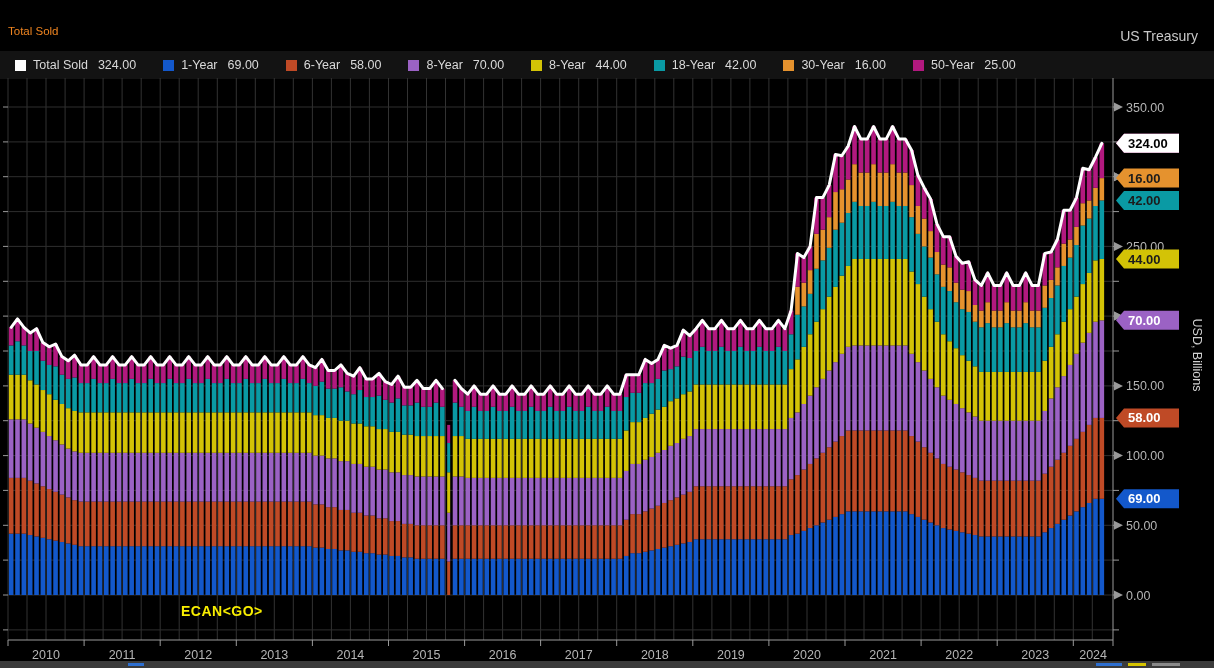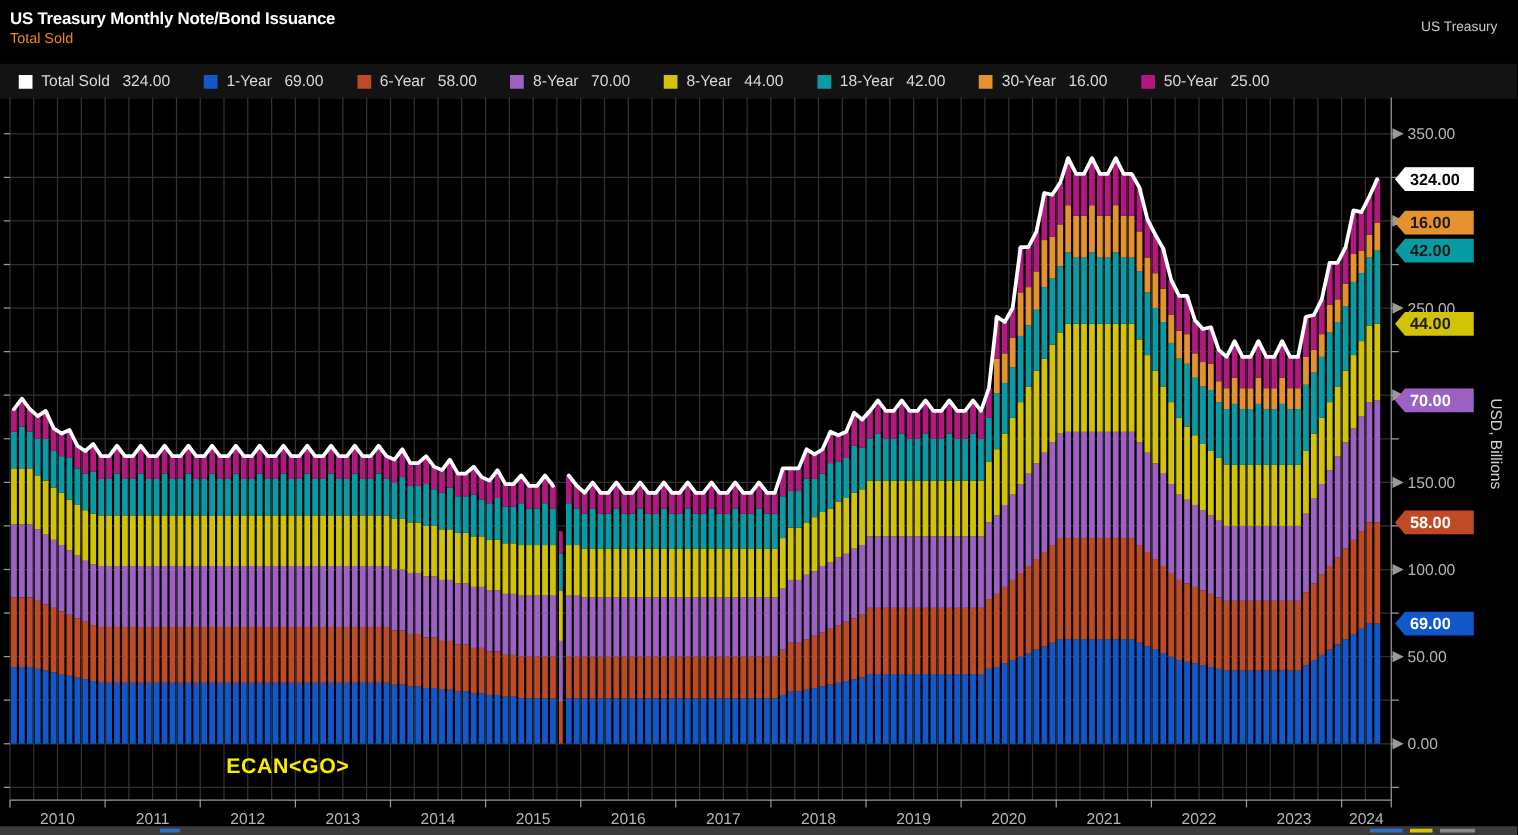--- a/index.html
+++ b/index.html
@@ -1,35 +1,34 @@
 <!DOCTYPE html>
 <html><head>
 <meta charset="utf-8">
 <style>
   html,body{margin:0;padding:0;background:#000;}
   .screen{position:relative;width:1214px;height:668px;background:#000;overflow:hidden;
           font-family:"Liberation Sans",sans-serif;}
   .hdr-title{position:absolute;left:8px;top:7px;font-size:13.5px;font-weight:bold;color:#ffffff;letter-spacing:-.2px;}
   .hdr-sub{position:absolute;left:8px;top:25px;font-size:11.5px;color:#ee8420;}
-  .hdr-src{position:absolute;right:16px;top:16px;font-size:11px;color:#c9c9c9;}
+  .hdr-src{position:absolute;right:16px;top:28px;font-size:14px;color:#c9c9c9;}
   .legend{position:absolute;left:0;top:51px;width:1214px;height:28px;background:#131313;
           display:flex;align-items:center;padding-left:15px;box-sizing:border-box;gap:27px;}
   .legend-item{display:flex;align-items:center;gap:7px;font-size:12.5px;color:#d9d9d9;white-space:nowrap;cursor:default;}
   .legend-item .sw{width:11px;height:11px;display:inline-block;}
   .legend-item .val{margin-left:3px;color:#d9d9d9;}
   svg.chart{position:absolute;left:0;top:0;}
-  .ecan{position:absolute;left:181px;top:603px;font-size:17px;font-weight:bold;color:#f8ee00;letter-spacing:.5px;}
+  .ecan{position:absolute;left:181px;top:603px;font-size:14px;font-weight:bold;color:#f8ee00;letter-spacing:.5px;}
   .statusbar{position:absolute;left:0;top:661px;width:1214px;height:7px;background:#3b3b3b;}
   .statusbar .mark{position:absolute;top:2px;height:3px;display:block;}
 </style>
 </head>
 <body>
 
 <div class="screen">
-  <div class="hdr-title">US Treasury Monthly Note/Bond Issuance</div>
   <div class="hdr-sub">Total Sold</div>
   <div class="hdr-src">US Treasury</div>
 
   <div class="legend" id="legend">
       <div class="legend-item">
         <span class="sw" style="background: rgb(255, 255, 255);"></span>
         <span>Total Sold</span>
         <span class="val">324.00</span>
       </div>
       <div class="legend-item">

